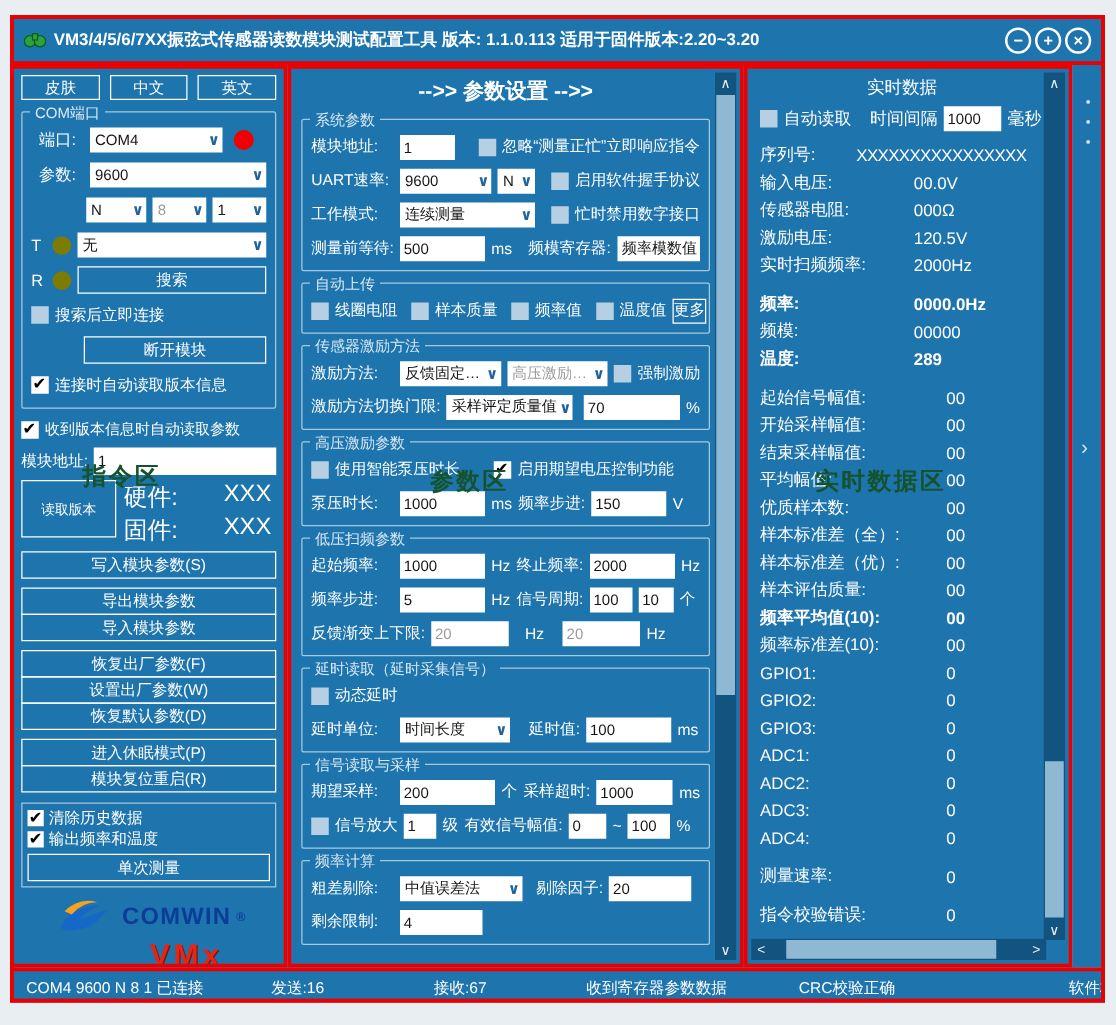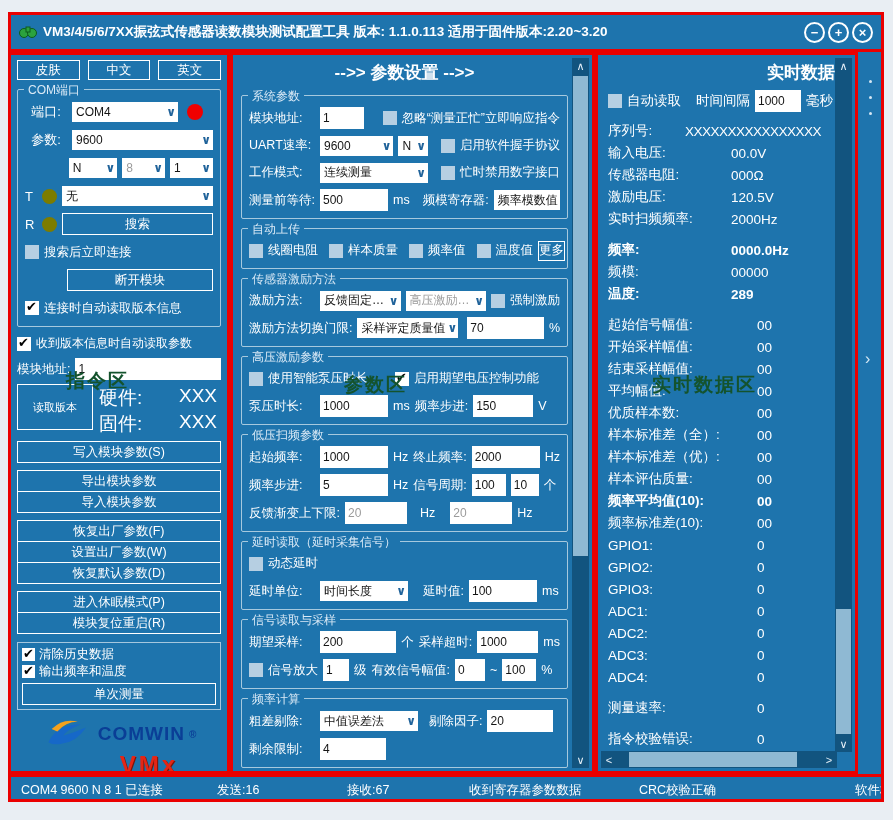--- a/index.html
+++ b/index.html
@@ -21,21 +21,21 @@
   .midbox   { left:230px; top:52px; width:365px; height:722px; padding:2px 24px 2px 8px; overflow:hidden; }
   .rightbox { left:595px; top:52px; width:263px; height:722px; padding:2px 20px 20px 10px; overflow:hidden; }
   .strip    { position:absolute; left:858px; top:52px; width:26px; height:722px; background:#1e74ad; }
   .statusbox{ left:8px; top:774px; width:876px; height:28px; overflow:hidden; }
   .frame    { position:absolute; left:8px; top:12px; width:876px; height:790px; border:3px solid #ea0000;
               pointer-events:none; z-index:30; }
 
   
   .btn { border:1px solid #fff; background:transparent; color:#fff; font-size:12.5px; height:22px;
          display:flex; align-items:center; justify-content:center; white-space:nowrap; }
-  .inp { background:#fff; color:#151515; border:0; height:20px; font-size:12px; padding:11px 3px;
+  .inp { background:#fff; color:#151515; border:0; height:20px; font-size:12px; padding:0 3px;
          display:flex; align-items:center; white-space:nowrap; overflow:hidden; }
   .inp.dis { color:#9b9b9b; }
   .sel { background:#fff; color:#151515; height:20px; font-size:12px; padding:0 2px 0 4px;
          display:flex; align-items:center; justify-content:space-between; white-space:nowrap; overflow:hidden; }
   .sel .chev { color:#20639a; font-weight:bold; font-size:12px; margin-left:2px; flex:0 0 auto; }
   .sel .chev::before { content:"∨"; }
   .sel.dis .val { color:#9b9b9b; }
   .cb { width:14px; height:14px; background:#b6cfe2; flex:0 0 auto; }
   .cb.on { background:#fff; position:relative; }
   .cb.on::after { content:"✔"; position:absolute; left:1px; top:-2px; color:#000; font-size:13px; }
@@ -72,21 +72,21 @@
               text-shadow:1px 1px 0 #7d1408; margin-left:60px; }
 
   
   .mid-header { text-align:center; font-weight:bold; font-size:17px; padding:4px 0 2px; white-space:nowrap; }
   .midbox .row { min-height:21px; }
   .w66 { width:66px; flex:0 0 auto; }
   .mla { margin-left:auto; }
   .more-btn { width:38px; height:20px; margin-left:auto; }
 
   
-  .rt-header { text-align:right; font-weight:bold; font-size:17px; padding:4px 0 6px; }
+  .rt-header { text-align:center; font-weight:normal; font-size:14px; padding:4px 0 6px; }
   .rt-top { display:flex; align-items:center; gap:5px; margin-bottom:8px; white-space:nowrap; }
   .rt-rows { display:flex; flex-direction:column; }
   .rt-row { display:flex; align-items:center; min-height:22px; font-size:13.5px; white-space:nowrap; }
   .rt-row .rt-label { flex:1 1 auto; overflow:hidden; }
   .rt-row .rt-value { width:104px; flex:0 0 auto; overflow:visible; }
   .rt-row.c .rt-value { padding-left:26px; }
   .rt-row.b { font-weight:bold; }
   .rt-row.serial .rt-value { width:150px; letter-spacing:-0.5px; }
   .rt-gap { height:9px; flex:0 0 auto; }
 

